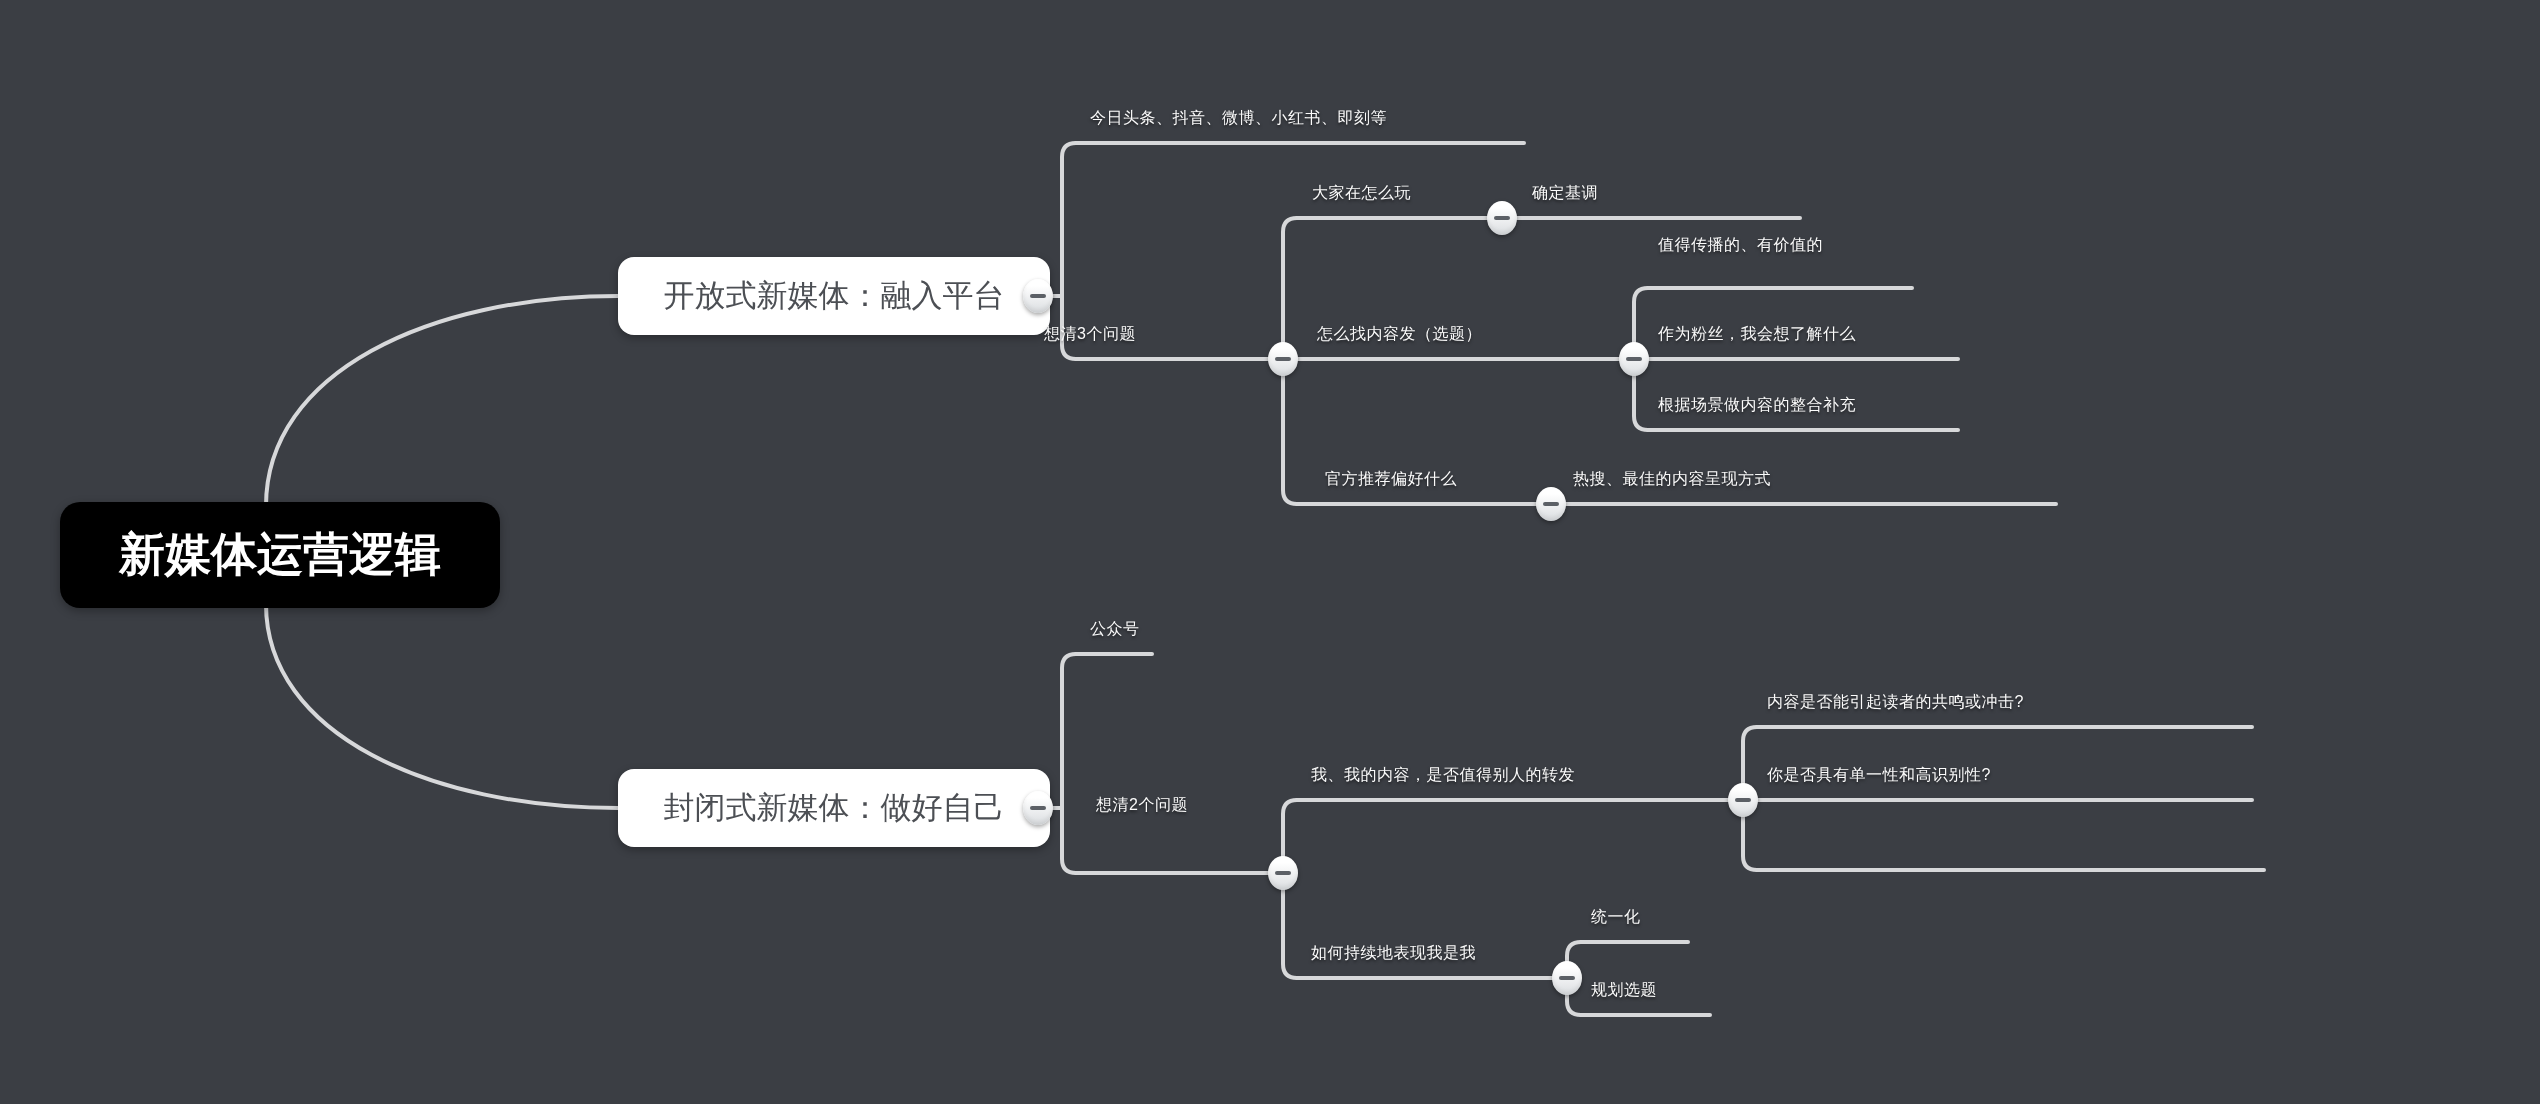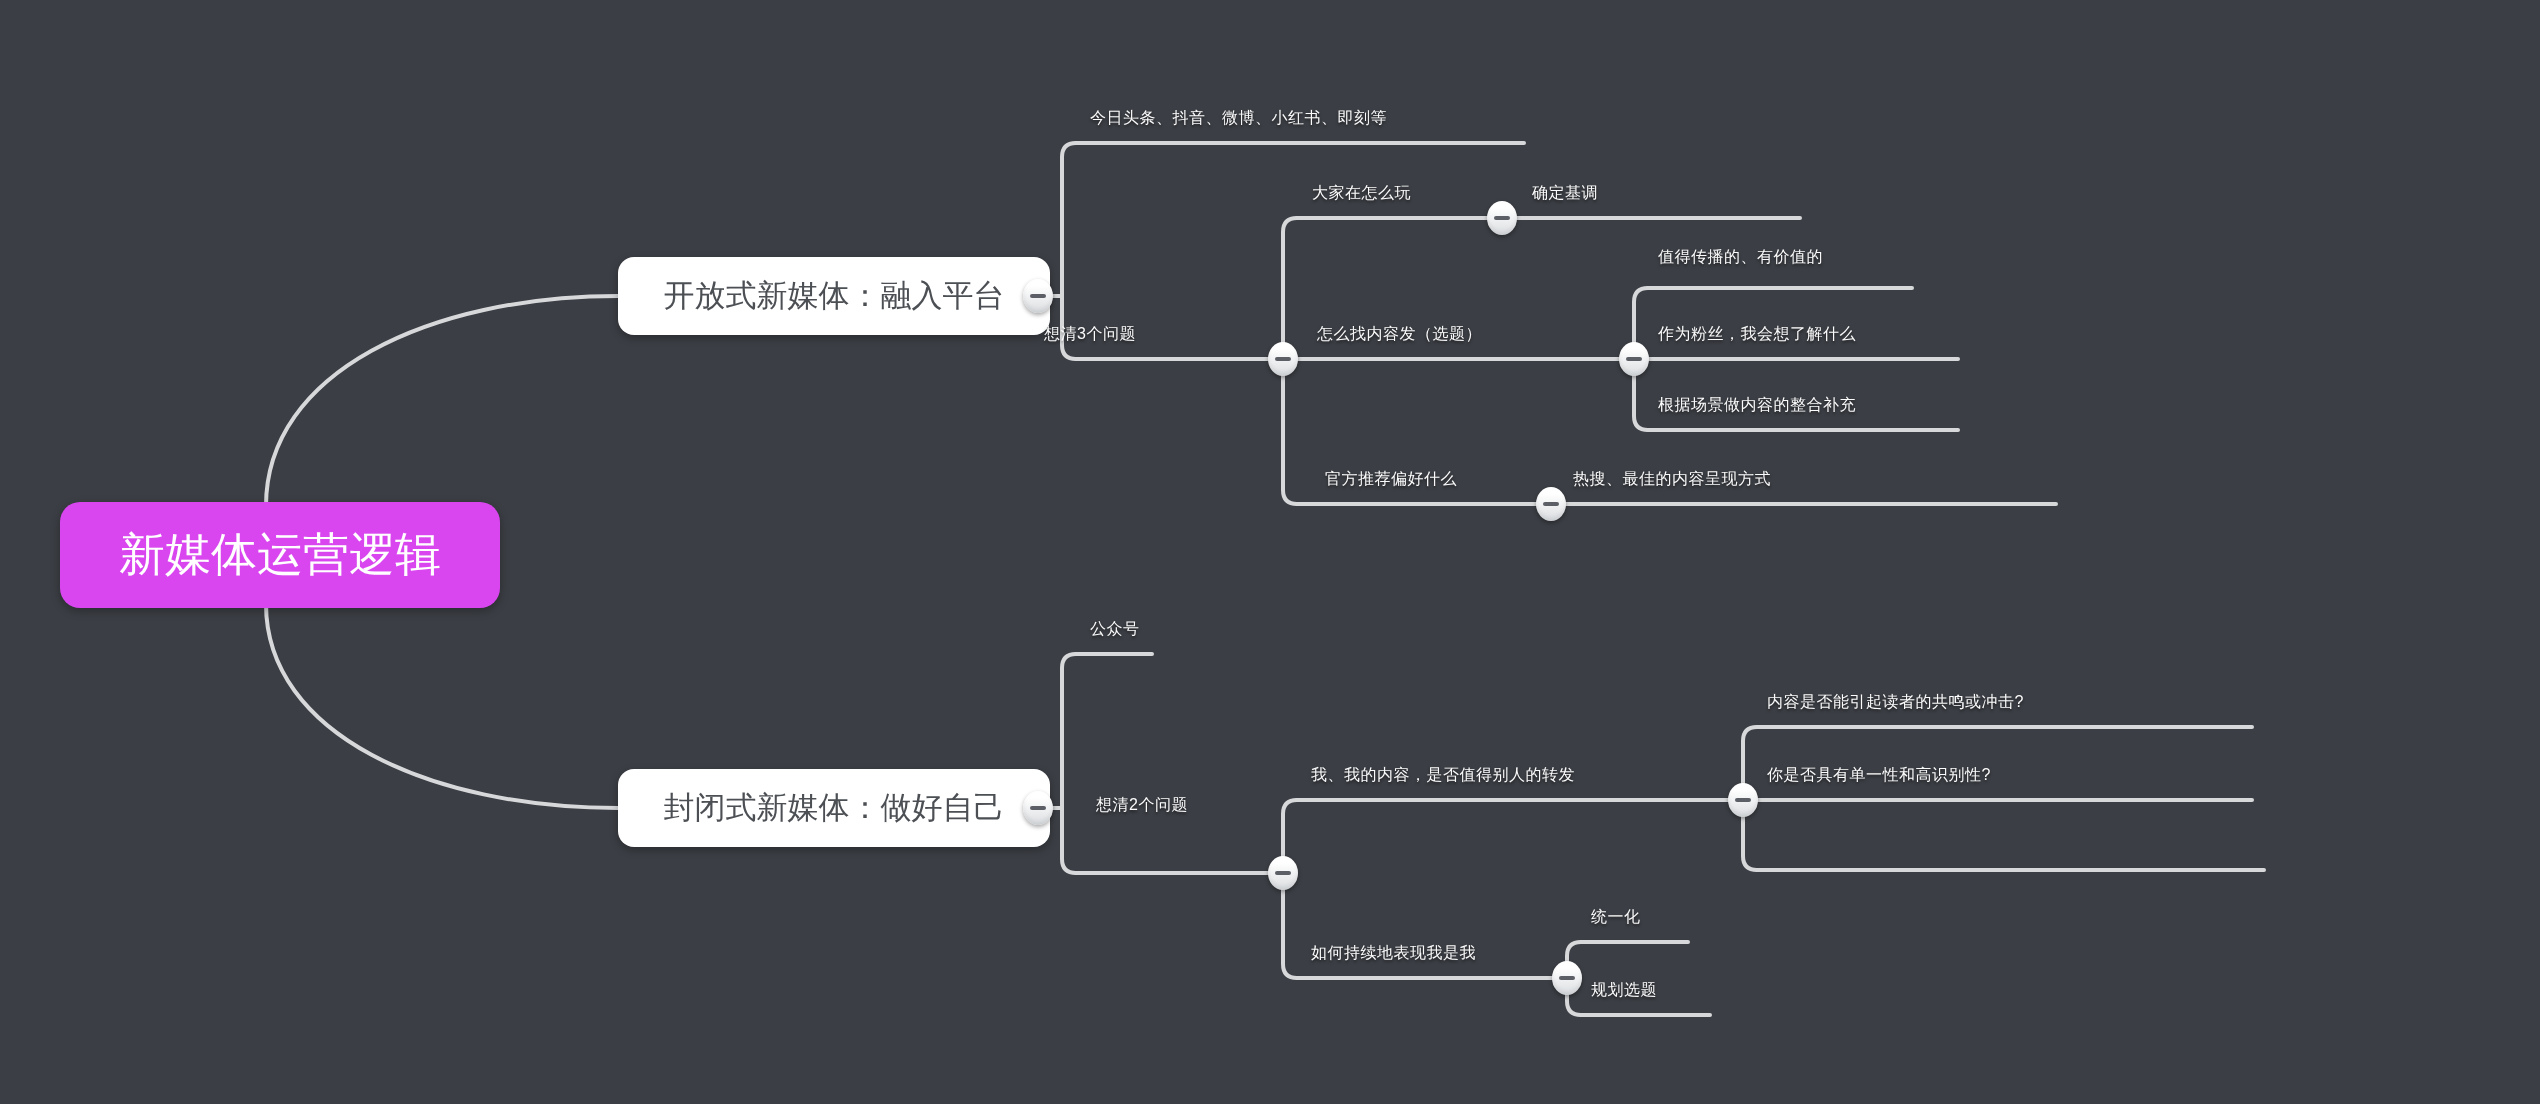--- a/index.html
+++ b/index.html
@@ -15,24 +15,25 @@
   }
   .box{
     position:absolute;left:618px;width:432px;height:78px;background:#ffffff;
     border-radius:16px;display:flex;align-items:center;justify-content:center;
     font-size:31px;color:#4c4f54;white-space:nowrap;
     box-shadow:0 3px 8px rgba(0,0,0,.30);
   }
   .box.b1{top:257px;}
   .box.b2{top:769px;}
   .rootbox{
-    position:absolute;left:60px;top:502px;width:440px;height:106px;background:#d946ef;
+    position:absolute;left:60px;top:502px;width:440px;height:106px;background:#000000;
     border-radius:20px;display:flex;align-items:center;justify-content:center;
     font-size:46px;color:#ffffff;white-space:nowrap;
     box-shadow:0 3px 10px rgba(0,0,0,.30);
+    font-weight:bold;
   }
   .cbtn{
     position:absolute;width:30px;height:34px;border-radius:50%;
     background:linear-gradient(#ffffff 20%,#dadde0);
     box-shadow:0 2px 4px rgba(0,0,0,.35), inset 0 -3px 4px rgba(0,0,0,.08);
     display:flex;align-items:center;justify-content:center;cursor:pointer;
   }
   .cbtn .dash{width:16px;height:4px;background:#5c6066;border-radius:2px;}
 </style>
 </head>
@@ -82,21 +83,21 @@
   </div>
   <div class="box b2">
     <span>封闭式新媒体：做好自己</span>
   </div>
 
   <div class="lbl" style="left:1090px;top:101px">今日头条、抖音、微博、小红书、即刻等</div>
   <div class="lbl" style="left:1044px;top:317px">想清3个问题</div>
   <div class="lbl" style="left:1312px;top:176px">大家在怎么玩</div>
   <div class="lbl" style="left:1532px;top:176px">确定基调</div>
   <div class="lbl" style="left:1317px;top:317px">怎么找内容发（选题）</div>
-  <div class="lbl" style="left:1658px;top:240px">值得传播的、有价值的</div>
+  <div class="lbl" style="left:1658px;top:228px">值得传播的、有价值的</div>
   <div class="lbl" style="left:1658px;top:317px">作为粉丝，我会想了解什么</div>
   <div class="lbl" style="left:1658px;top:388px">根据场景做内容的整合补充</div>
   <div class="lbl" style="left:1325px;top:462px">官方推荐偏好什么</div>
   <div class="lbl" style="left:1573px;top:462px">热搜、最佳的内容呈现方式</div>
 
   <div class="lbl" style="left:1090px;top:612px">公众号</div>
   <div class="lbl" style="left:1096px;top:788px">想清2个问题</div>
   <div class="lbl" style="left:1311px;top:758px">我、我的内容，是否值得别人的转发</div>
   <div class="lbl" style="left:1767px;top:685px">内容是否能引起读者的共鸣或冲击?</div>
   <div class="lbl" style="left:1767px;top:758px">你是否具有单一性和高识别性?</div>

